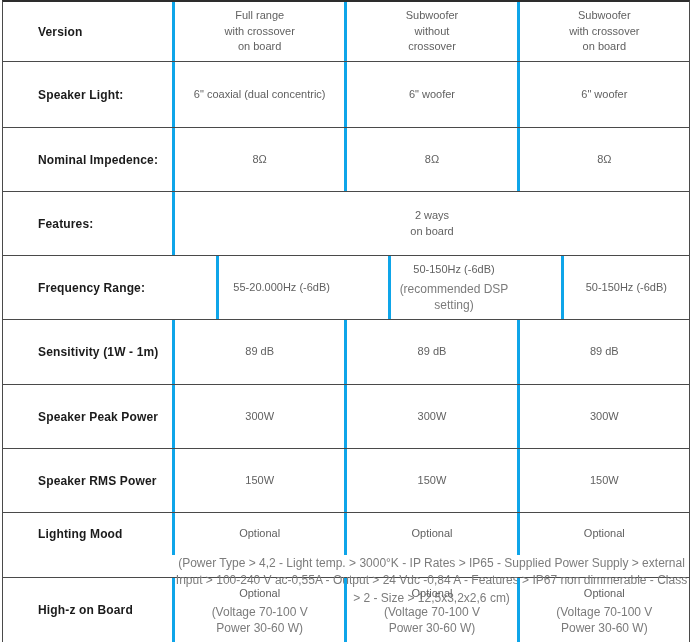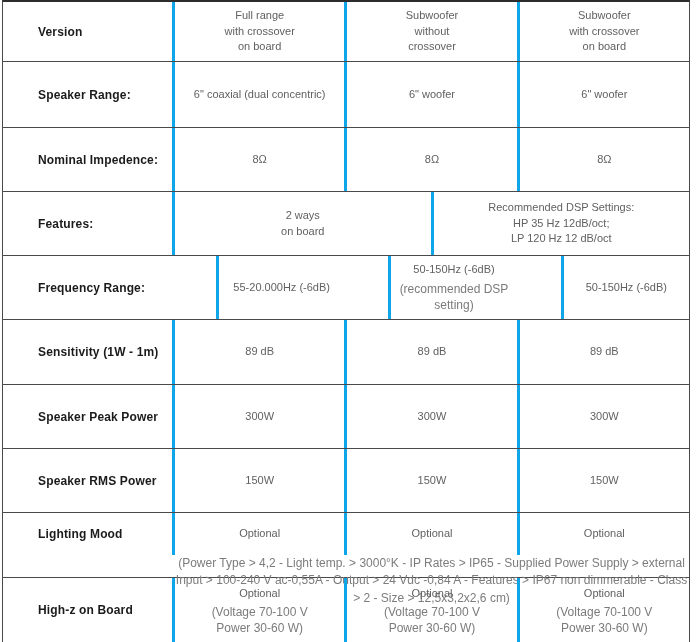--- a/index.html
+++ b/index.html
@@ -83,40 +83,37 @@
 on board</div>
     <div class="cell value">Subwoofer
 without
 crossover</div>
     <div class="cell value">Subwoofer
 with crossover
 on board</div>
   </div>
 
   <div class="row r2">
-    <div class="cell label">Speaker Range:</div>
+    <div class="cell label">Speaker Light:</div>
     <div class="cell value">6" coaxial (dual concentric)</div>
     <div class="cell value">6" woofer</div>
     <div class="cell value">6" woofer</div>
   </div>
 
   <div class="row r3">
     <div class="cell label">Nominal Impedence:</div>
     <div class="cell value">8Ω</div>
     <div class="cell value">8Ω</div>
     <div class="cell value">8Ω</div>
   </div>
 
   <div class="row r4">
     <div class="cell label">Features:</div>
     <div class="cell value">2 ways
 on board</div>
-    <div class="cell value">Recommended DSP Settings:
-HP 35 Hz 12dB/oct;
-LP 120 Hz 12 dB/oct</div>
   </div>
 
   <div class="row r5">
     <div class="cell label">Frequency Range:</div>
     <div class="cell value">55-20.000Hz (-6dB)</div>
     <div class="cell value stack">
       <span>50-150Hz (-6dB)</span>
       <span class="subnote">(recommended DSP setting)</span>
     </div>
     <div class="cell value">50-150Hz (-6dB)</div>

